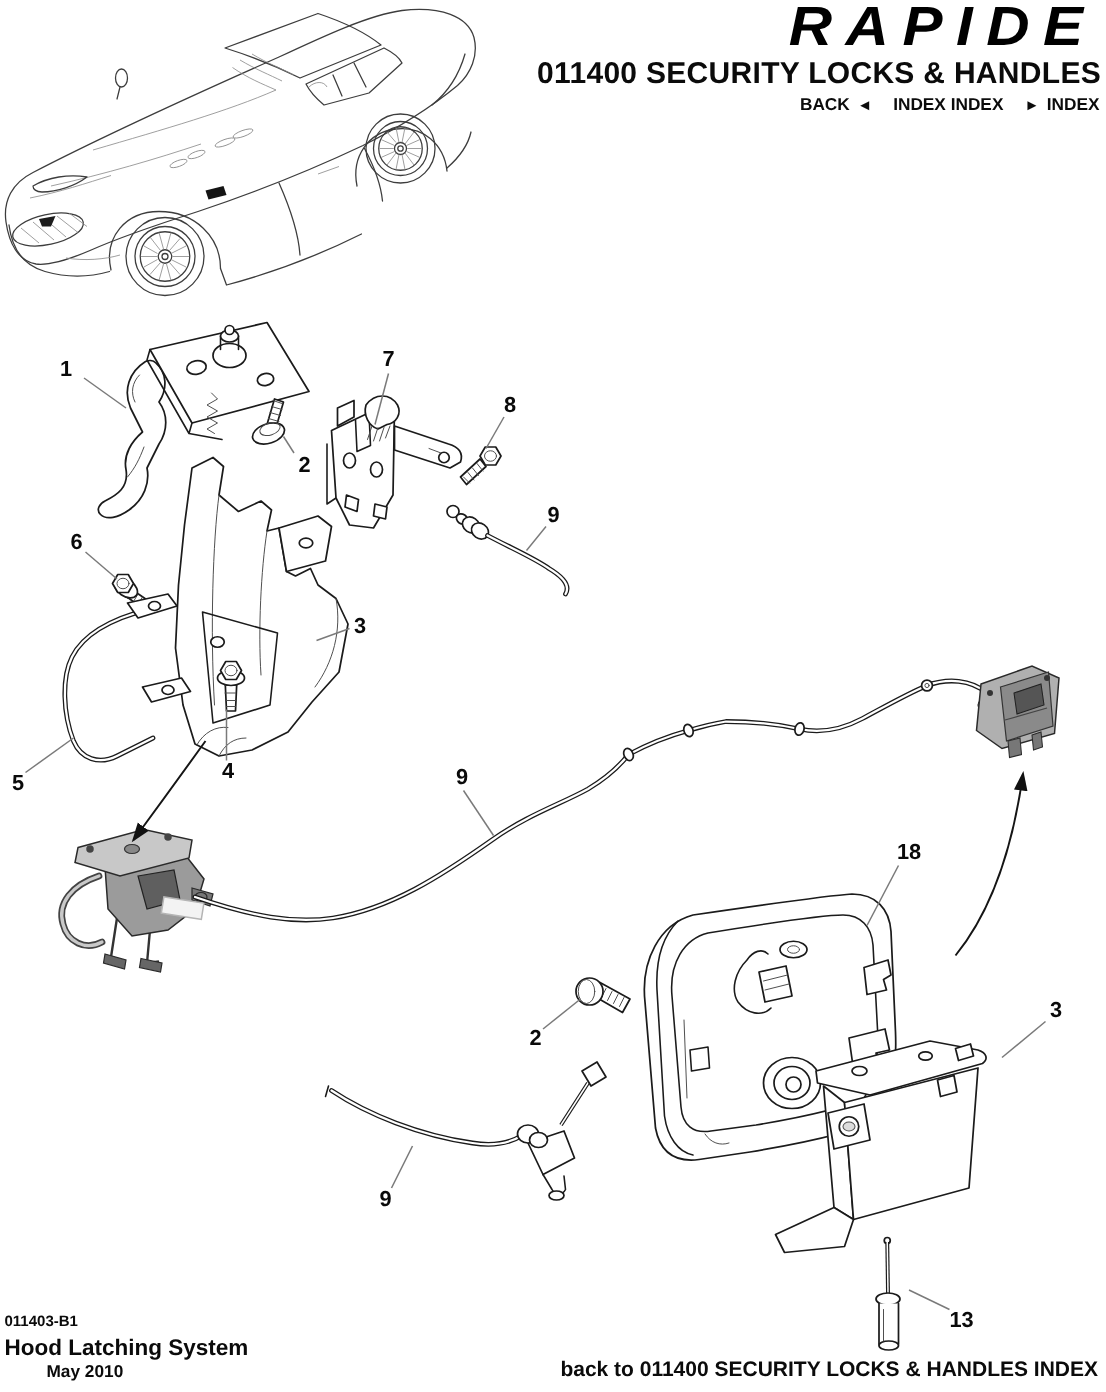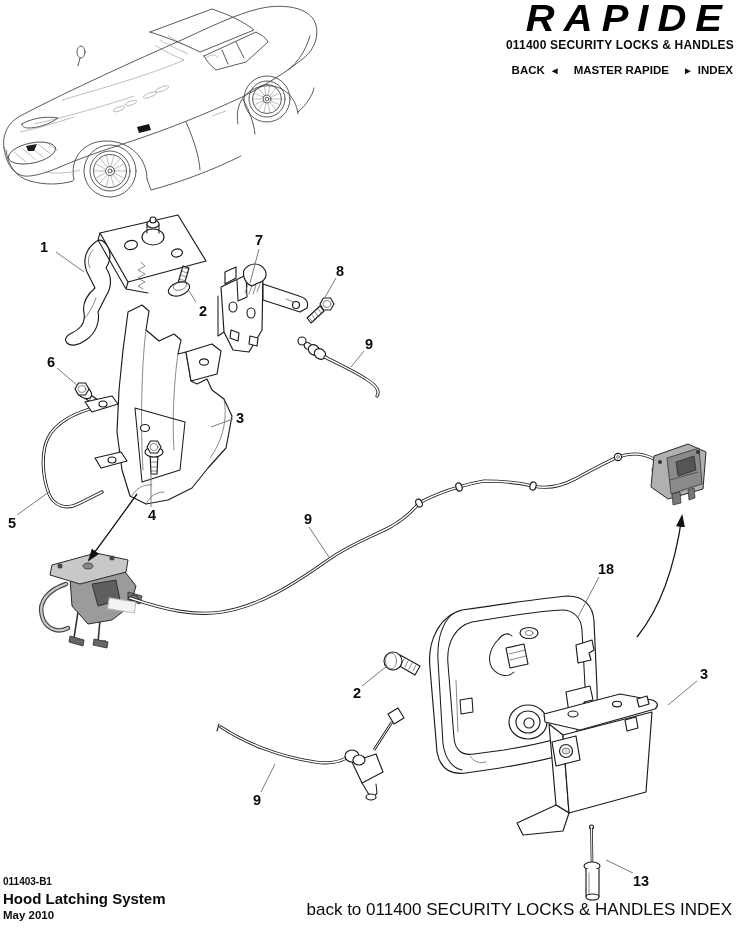--- a/index.html
+++ b/index.html
@@ -5,33 +5,33 @@
   html,body{margin:0;padding:0;}
   body{
     width:737px;height:928px;position:relative;background:#fff;
     font-family:"Liberation Sans",sans-serif;color:#0b0b0b;overflow:hidden;
   }
   .canvas{position:absolute;left:0;top:0;width:737px;height:928px;}
   .logo{
     position:absolute;top:-2px;right:6px;font-size:40px;font-weight:bold;font-style:italic;
     letter-spacing:9px;transform:scaleY(.92);transform-origin:top right;white-space:nowrap;color:#000;
   }
-  .title{position:absolute;top:38px;right:3px;font-size:12px;font-weight:bold;letter-spacing:.2px;white-space:nowrap;}
+  .title{position:absolute;top:38px;right:3px;font-size:20px;font-weight:bold;letter-spacing:.2px;white-space:nowrap;}
   .nav{position:absolute;top:64px;right:4px;display:flex;gap:14px;font-size:11.5px;font-weight:bold;align-items:center;}
   .nav .grp{display:flex;gap:5px;align-items:center;cursor:pointer;justify-content:flex-end;}
   .nav .arrow{font-size:10px;position:relative;top:0px;}
   .callout{
     position:absolute;transform:translate(-50%,-50%);font-size:14.5px;font-weight:bold;
     line-height:1;white-space:nowrap;color:#0a0a0a;
   }
   .footer-left{position:absolute;left:3px;bottom:5px;line-height:1.28;}
   .footer-left .ln1{font-size:10px;font-weight:bold;}
   .footer-left .ln2{font-size:15px;font-weight:bold;}
-  .footer-left .ln3{font-size:11.5px;font-weight:bold;}
-  .footer-right{position:absolute;right:5px;bottom:8px;font-size:17px;font-weight:normal;cursor:pointer;white-space:nowrap;margin-top:20px;}
+  .footer-left .ln3{font-size:11.5px;font-weight:bold;margin-left:28px;}
+  .footer-right{position:absolute;right:5px;bottom:8px;font-size:14px;font-weight:bold;cursor:pointer;white-space:nowrap;margin-top:20px;}
   
   .o{fill:#fff;stroke:#1b1b1b;stroke-width:1.15;stroke-linejoin:round;stroke-linecap:round;}
   .l{fill:none;stroke:#1b1b1b;stroke-width:1.05;stroke-linejoin:round;stroke-linecap:round;}
   .t{fill:none;stroke:#4a4a4a;stroke-width:.65;stroke-linejoin:round;stroke-linecap:round;}
   .ldr{stroke:#7a7a7a;stroke-width:1;fill:none;}
   .co{fill:none;stroke:#1b1b1b;stroke-width:3.2;stroke-linecap:round;}
   .ci{fill:none;stroke:#fff;stroke-width:1.5;stroke-linecap:round;}
   .car{fill:none;stroke:#3d3d3d;stroke-width:.85;stroke-linejoin:round;stroke-linecap:round;}
   .carT{fill:none;stroke:#8a8a8a;stroke-width:.55;}
   .arr{fill:none;stroke:#151515;stroke-width:1.3;}
@@ -314,21 +314,21 @@
 </svg>
 
 <div class="logo">RAPIDE</div>
 <div class="title">011400 SECURITY LOCKS &amp; HANDLES</div>
 <div class="nav">
   <span class="grp">
     <span>BACK</span>
     <span class="arrow">◄</span>
   </span>
   <span class="grp">
-    <span>MASTER RAPIDE</span>
+    <span>INDEX INDEX</span>
   </span>
   <span class="grp">
     <span class="arrow">►</span>
     <span>INDEX</span>
   </span>
 </div>
 
 <div class="callout" style="left:44px;top:247px">1</div>
 <div class="callout" style="left:203px;top:311px">2</div>
 <div class="callout" style="left:259px;top:240px">7</div>

